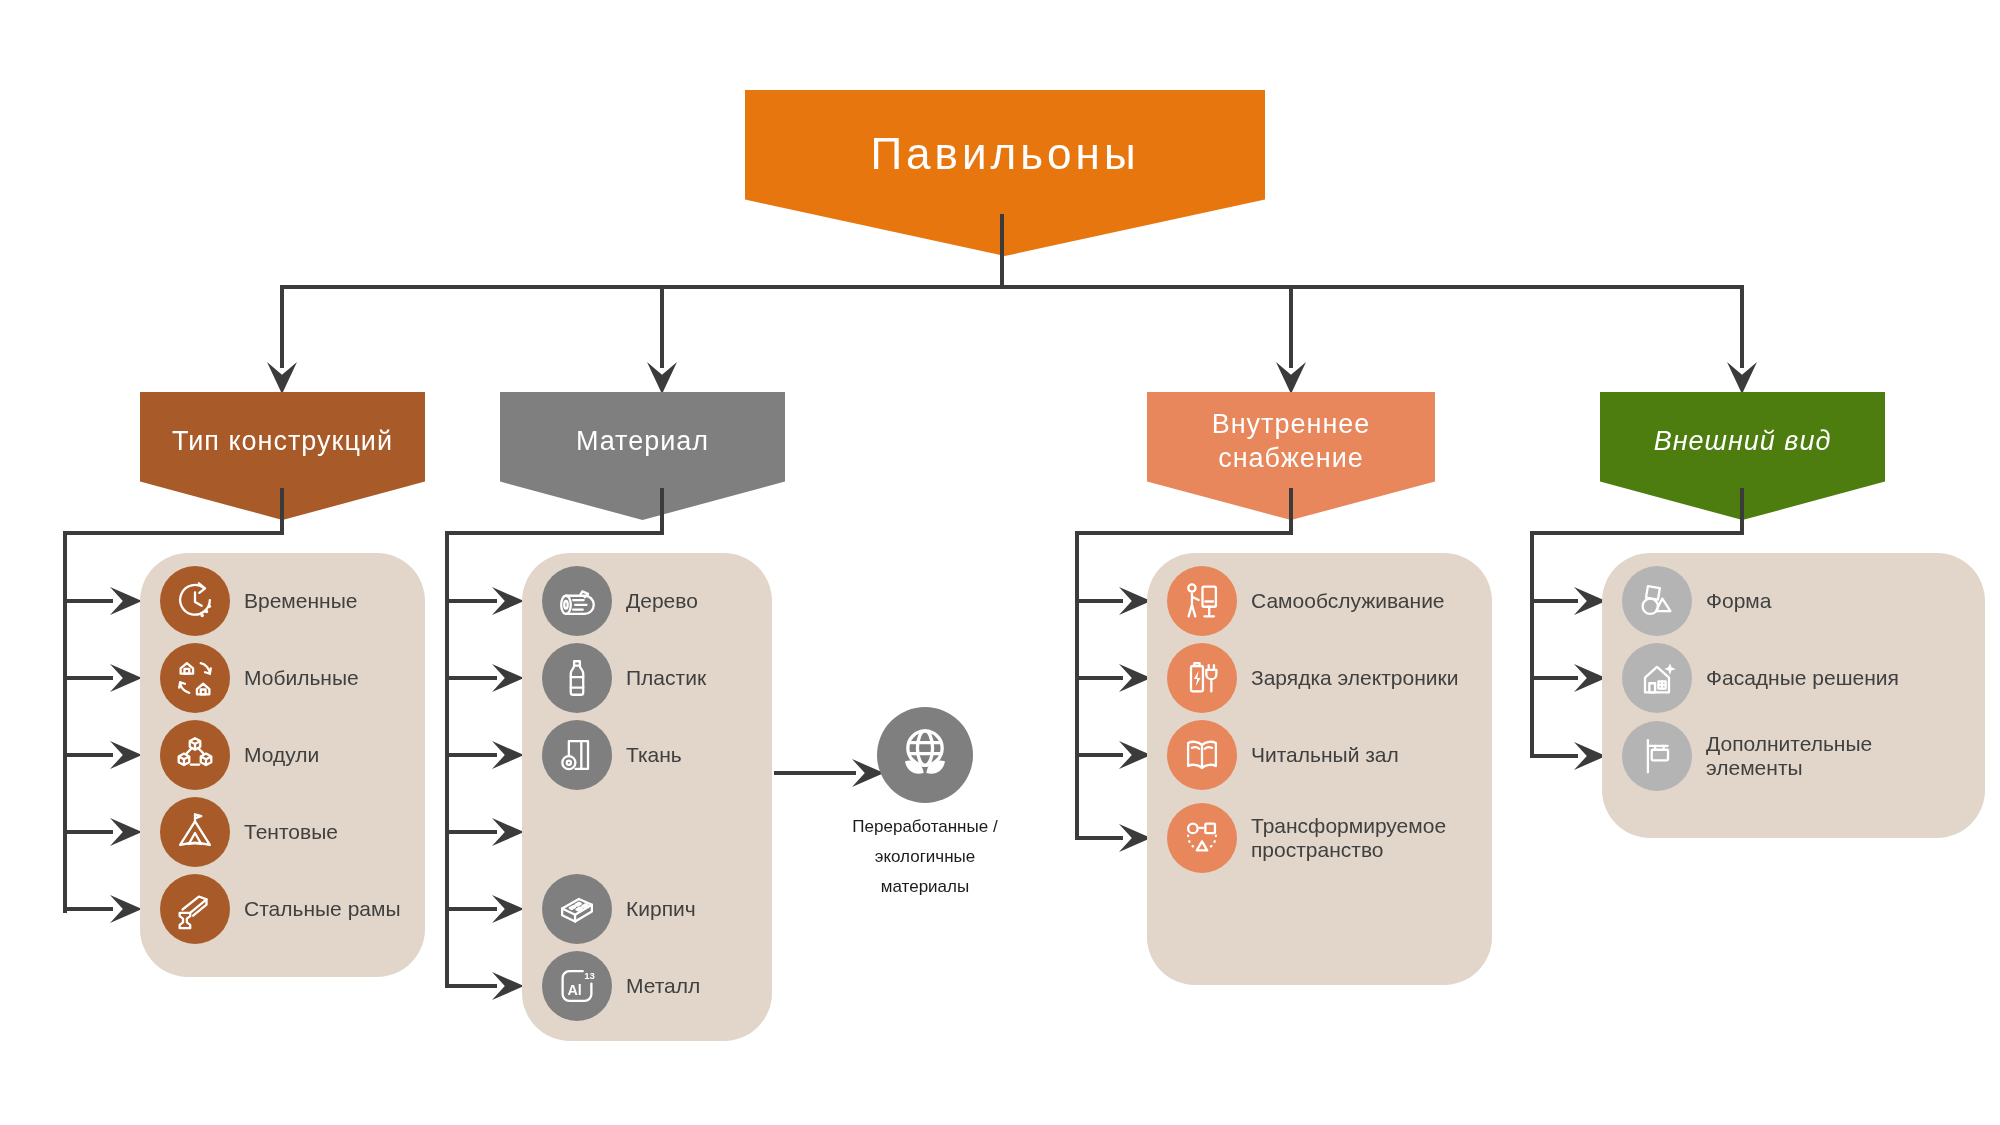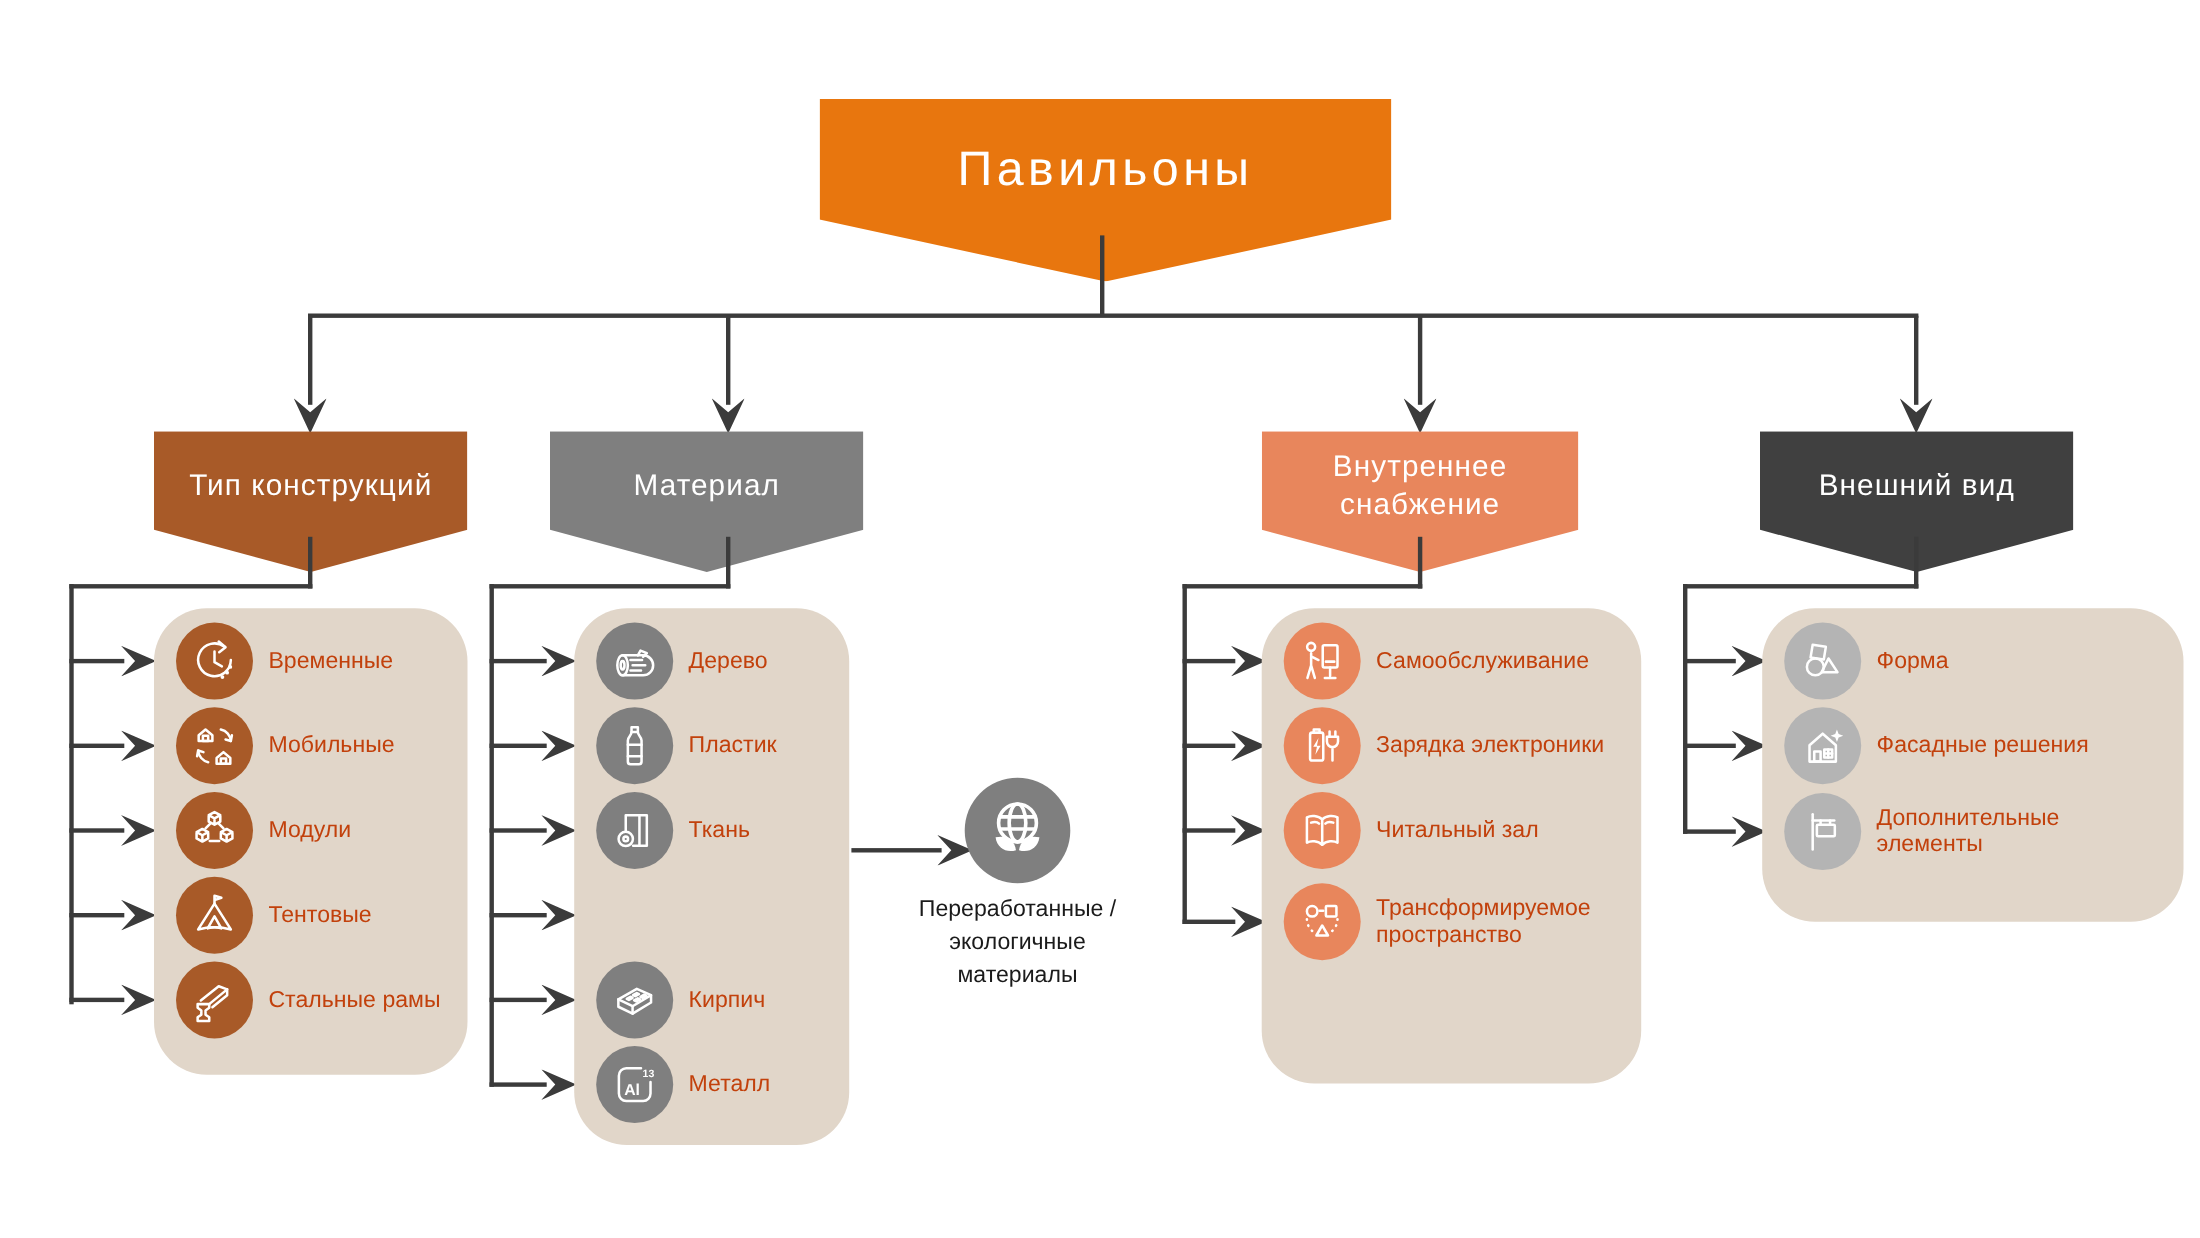--- a/index.html
+++ b/index.html
@@ -18,46 +18,46 @@
           color:#fff;text-align:center;
           clip-path:polygon(0 0,100% 0,100% 70%,50% 100%,0 70%);}
   .banner-main{left:745px;top:90px;width:520px;height:128px;background:#E8760E;
                font-size:44px;letter-spacing:4px;padding-bottom:38px;
                clip-path:polygon(0 0,100% 0,100% 66%,50% 100%,0 66%);}
   .banner-sub{top:392px;width:285px;height:100px;font-size:27px;letter-spacing:1px;
               line-height:1.25;padding-bottom:28px;}
   .b-rust{background:#A85A28;}
   .b-gray{background:#7F7F7F;}
   .b-salmon{background:#E8865C;}
-  .b-lgray{background:#404040;}
+  .b-lgray{background:#4d7c0f;font-style:italic;}
 
   
   .panel{position:absolute;background:#E1D6C9;border-radius:48px;}
 
   
   .item{position:absolute;left:20px;right:12px;height:70px;display:flex;
         align-items:center;gap:14px;}
   .circle{width:70px;height:70px;border-radius:50%;flex-shrink:0;
           display:flex;align-items:center;justify-content:center;}
   .c-rust{background:#A85A28;}
   .c-gray{background:#7F7F7F;}
   .c-salmon{background:#E8865C;}
   .c-lgray{background:#B4B4B4;}
-  .label{font-size:21px;line-height:1.15;color:#c2410c;}
+  .label{font-size:21px;line-height:1.15;color:#404040;}
 
   .ic{stroke:#fff;fill:none;stroke-width:2.4;stroke-linecap:round;stroke-linejoin:round;
       width:46px;height:46px;}
   .fillw{fill:#fff;stroke:none;}
   .altxt{fill:#fff;stroke:none;font-family:"Liberation Sans",sans-serif;font-weight:bold;}
 
   
   .eco-circle{position:absolute;left:877px;top:707px;width:96px;height:96px;border-radius:50%;
               background:#7F7F7F;display:flex;align-items:center;justify-content:center;}
   .eco-text{position:absolute;left:765px;top:812px;width:320px;text-align:center;
-            font-size:21px;line-height:30px;color:#1b1b1b;}
+            font-size:17px;line-height:30px;color:#1b1b1b;}
 </style>
 </head>
 <body>
 
 <div class="canvas">
 
   <div class="banner banner-main">
     <span>Павильоны</span>
   </div>
 

